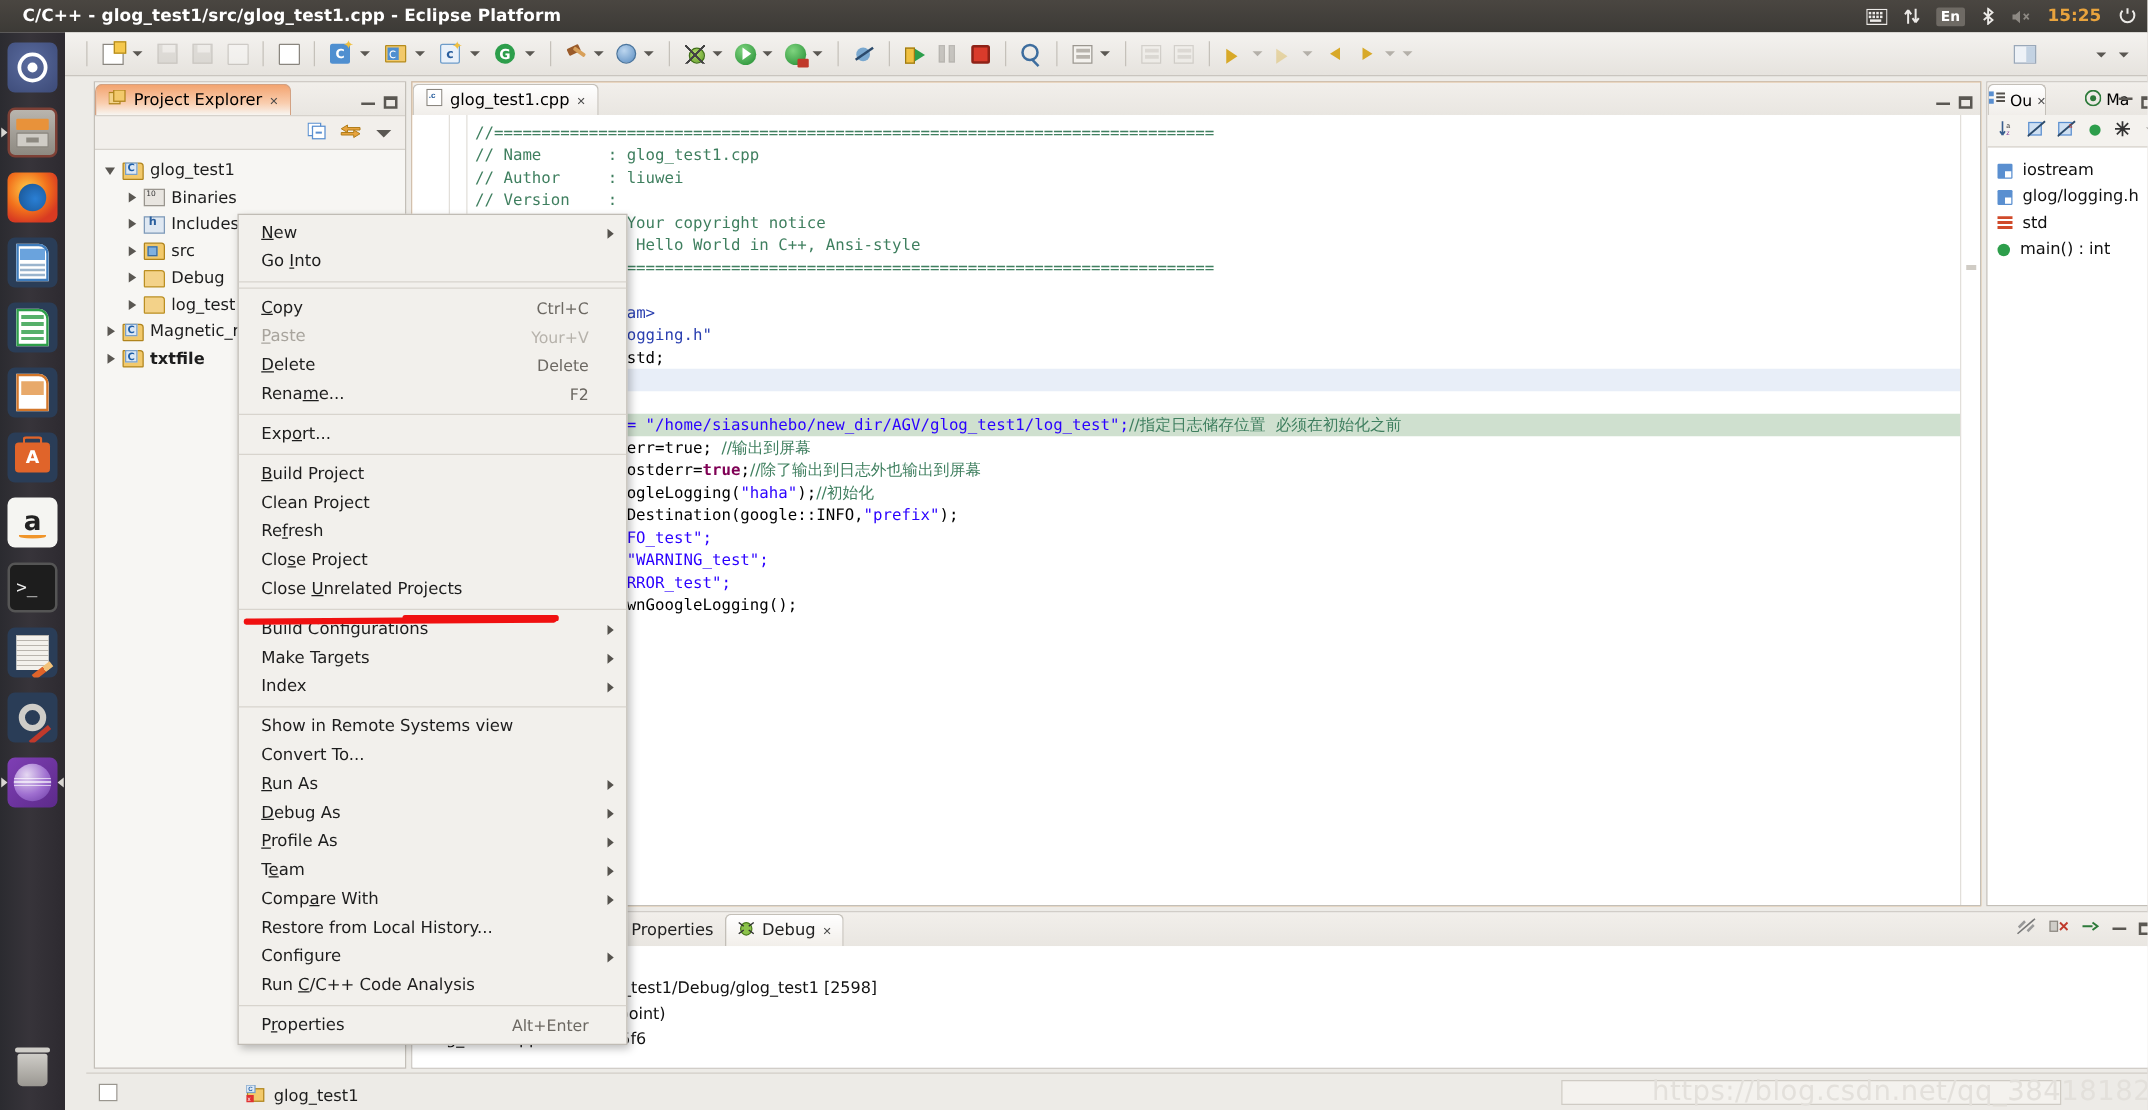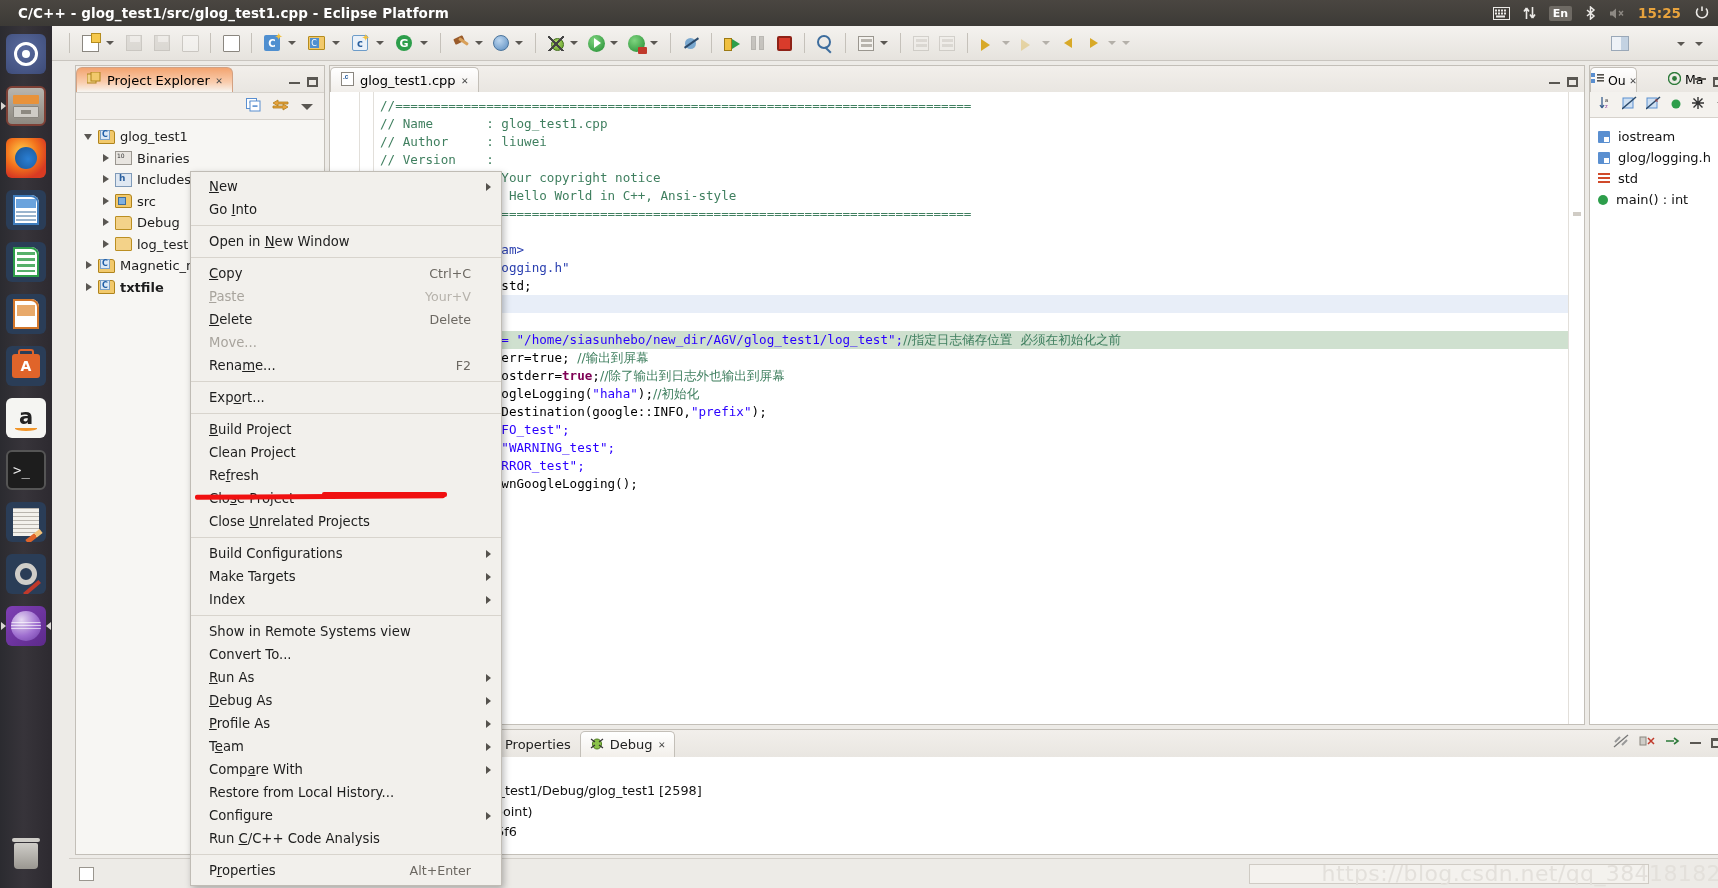--- a/index.html
+++ b/index.html
@@ -895,39 +895,33 @@
 
     <div class="ctx" id="ctx-root">
         <div class="ctx-item">
           <span><span class="ul">N</span>ew</span>
           <span class="sub"></span>
         </div>
         <div class="ctx-item">
           <span>Go <span class="ul">I</span>nto</span>
         </div>
         <div class="ctx-sep"></div>
-        <div class="ctx-item">
-          <span>Open in <span class="ul">N</span>ew Window</span>
-        </div>
         <div class="ctx-sep"></div>
         <div class="ctx-item">
           <span><span class="ul">C</span>opy</span>
           <span class="acc">Ctrl+C</span>
         </div>
         <div class="ctx-item disabled">
           <span><span class="ul">P</span>aste</span>
           <span class="acc">Your+V</span>
         </div>
         <div class="ctx-item">
           <span><span class="ul">D</span>elete</span>
           <span class="acc">Delete</span>
         </div>
-        <div class="ctx-item disabled">
-          <span>Move...</span>
-        </div>
         <div class="ctx-item">
           <span>Rena<span class="ul">m</span>e...</span>
           <span class="acc">F2</span>
         </div>
         <div class="ctx-sep"></div>
         <div class="ctx-item">
           <span>Exp<span class="ul">o</span>rt...</span>
         </div>
         <div class="ctx-sep"></div>
         <div class="ctx-item">

